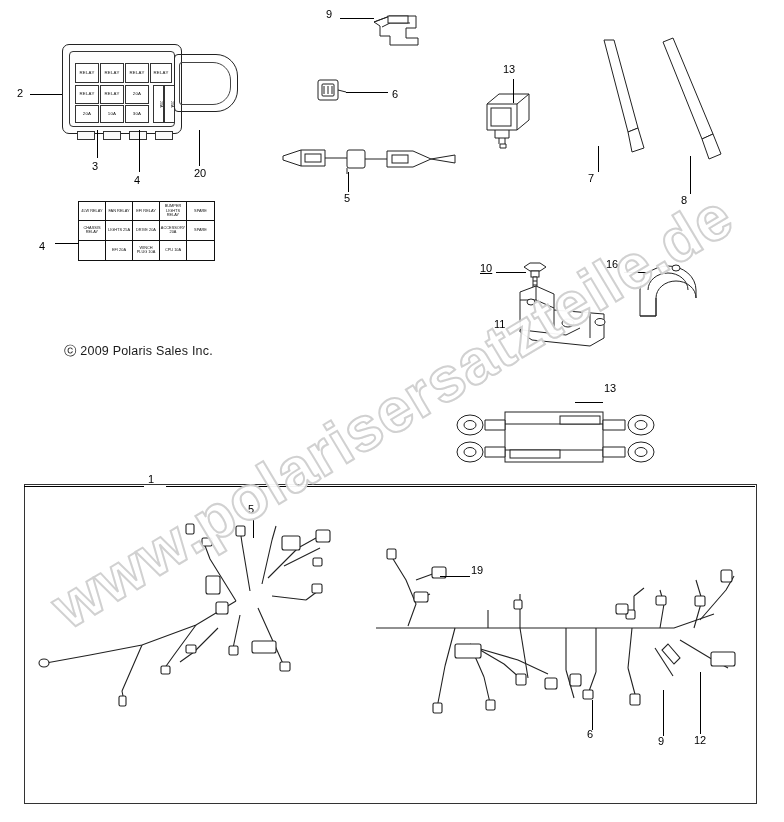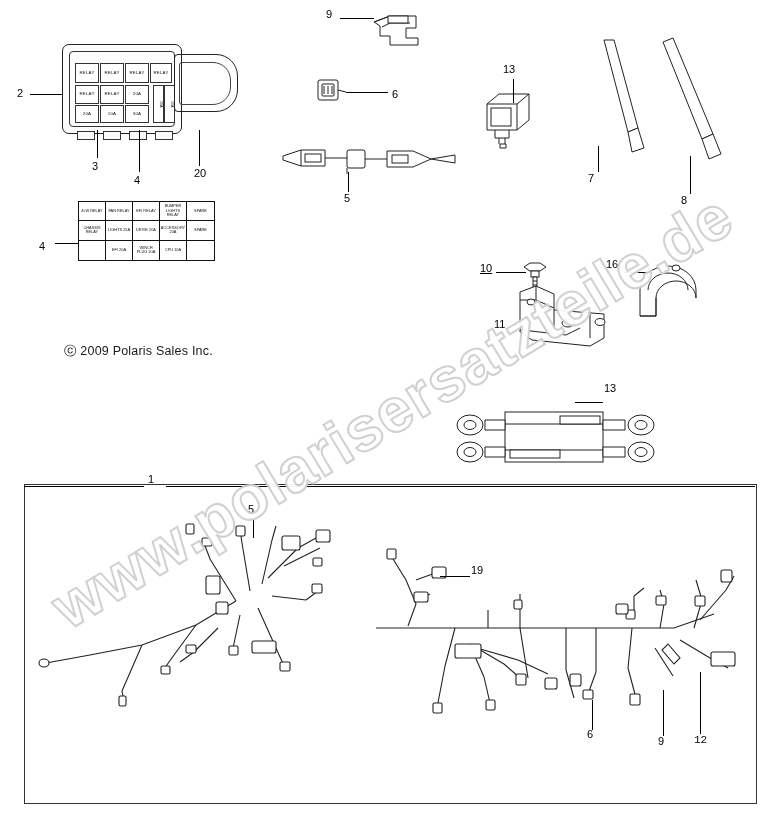--- a/index.html
+++ b/index.html
@@ -426,21 +426,21 @@
   <div class="callout" style="left:17px;  top:87px;">2</div>
   <div class="callout" style="left:92px;  top:160px;">3</div>
   <div class="callout" style="left:134px; top:174px;">4</div>
   <div class="callout" style="left:344px; top:192px;">5</div>
   <div class="callout" style="left:392px; top:88px;">6</div>
   <div class="callout" style="left:588px; top:172px;">7</div>
   <div class="callout" style="left:681px; top:194px;">8</div>
   <div class="callout" style="left:326px; top:8px;">9</div>
   <div class="callout" style="left:480px; top:262px;text-decoration:underline;">10</div>
   <div class="callout" style="left:494px; top:318px;">11</div>
-  <div class="callout" style="left:694px; top:734px;font-family:Liberation Mono, monospace;">12</div>
+  <div class="callout" style="left:694px; top:734px;">12</div>
   <div class="callout" style="left:604px; top:382px;">13</div>
   <div class="callout" style="left:39px;  top:240px;">4</div>
   <div class="callout" style="left:503px; top:63px;">13</div>
   <div class="callout" style="left:606px; top:258px;">16</div>
   <div class="callout" style="left:471px; top:564px;">19</div>
   <div class="callout" style="left:194px; top:167px;">20</div>
   <div class="callout" style="left:248px; top:503px;">5</div>
   <div class="callout" style="left:587px; top:728px;">6</div>
   <div class="callout" style="left:658px; top:735px;">9</div>
 

